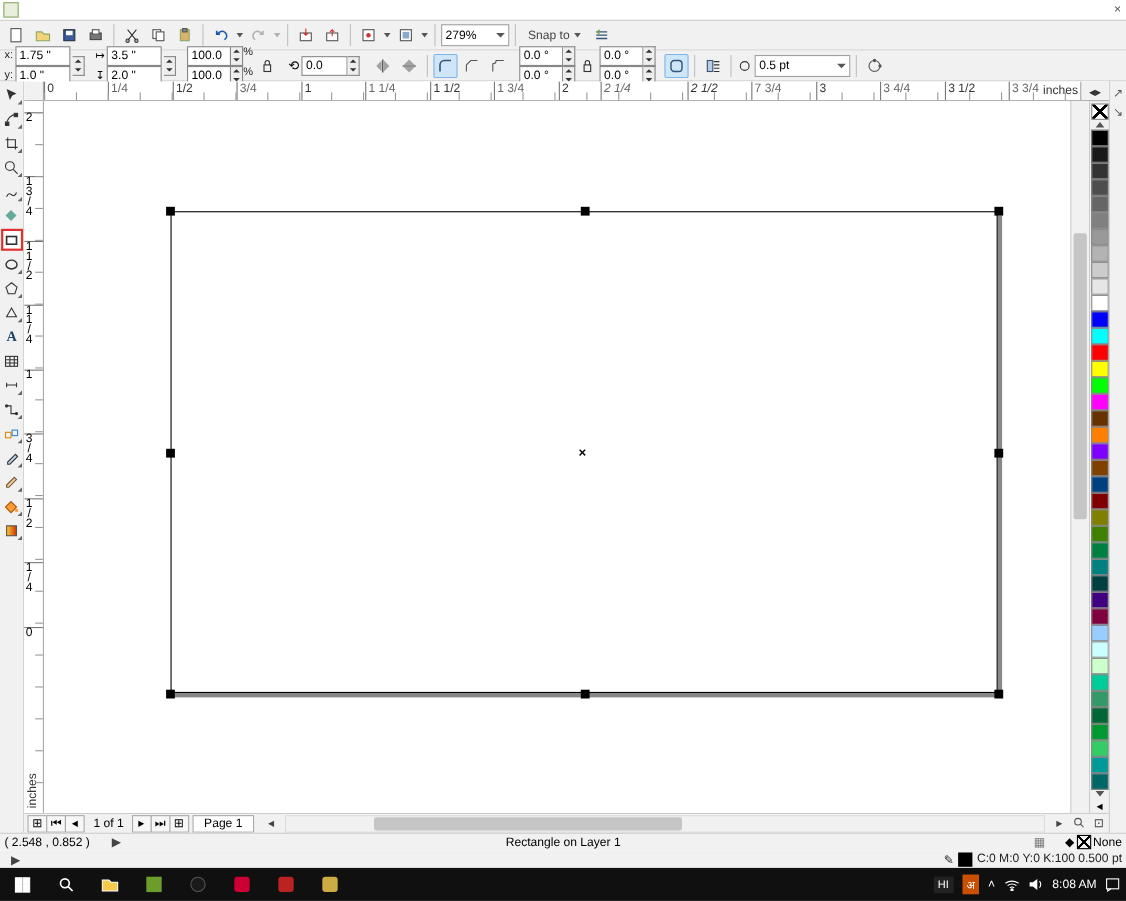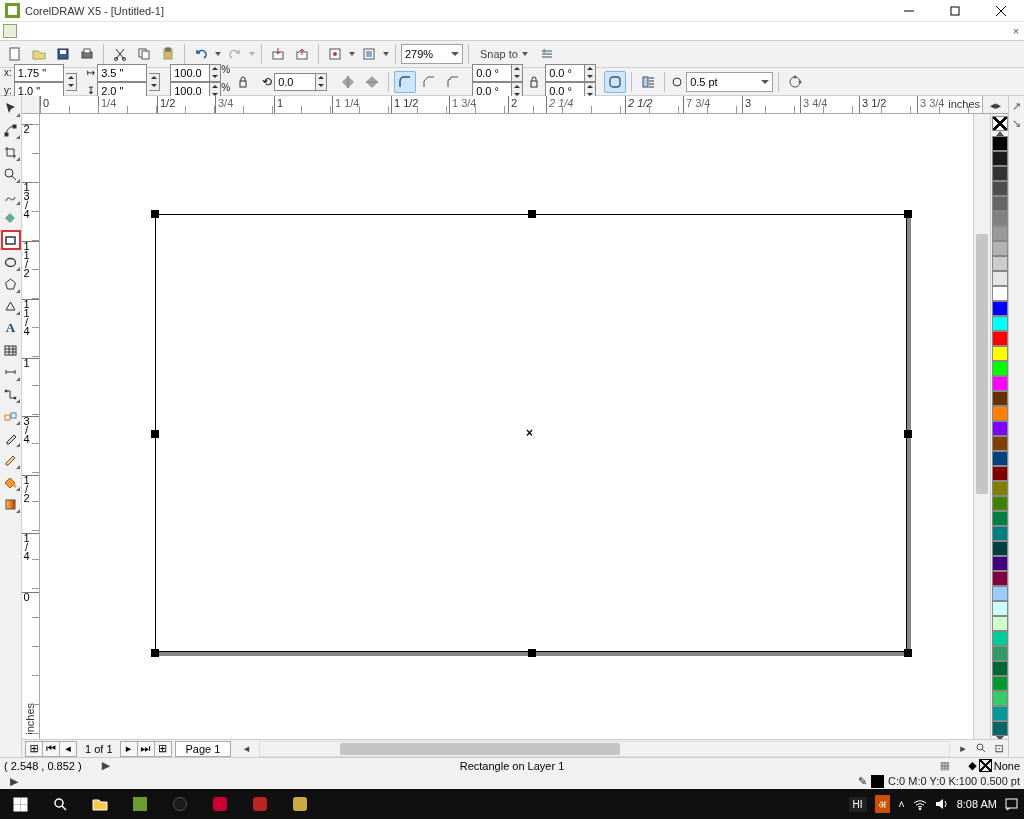--- a/index.html
+++ b/index.html
@@ -96,40 +96,20 @@
 .tb-btn{width:40px;height:30px;display:flex;align-items:center;justify-content:center;}
 .tb-btn svg{stroke:#fff;}
 .tray{margin-left:auto;display:flex;align-items:center;gap:8px;padding-right:6px;font-size:11px;color:#fff;}
 .tray .lang{background:#222;padding:2px 4px;font-size:10px;}
 </style>
 </head>
 <body>
 
 <div class="root">
 
-<div class="titlebar">
-  <div class="app-icon"></div>
-  <div class="title-text">CorelDRAW X5 - [Untitled-1]</div>
-  <div class="sp"></div>
-  <div class="win-btn">
-        <svg width="10" height="10">
-          <path d="M0 5 H10"></path>
-        </svg>
-      </div>
-  <div class="win-btn">
-        <svg width="10" height="10">
-          <rect x="1" y="1" width="8" height="8"></rect>
-        </svg>
-      </div>
-  <div class="win-btn">
-        <svg width="10" height="10">
-          <path d="M0 0 L10 10 M10 0 L0 10"></path>
-        </svg>
-      </div>
-</div>
 
 <div class="docrow">
   <div class="doc-icon"></div>
   <div style="flex:1"></div>
   <div style="width:16px;text-align:center;color:#555">×</div>
 </div>
 
 <div class="tbar">
   <div class="tbtn">
         <svg width="14" height="14">

